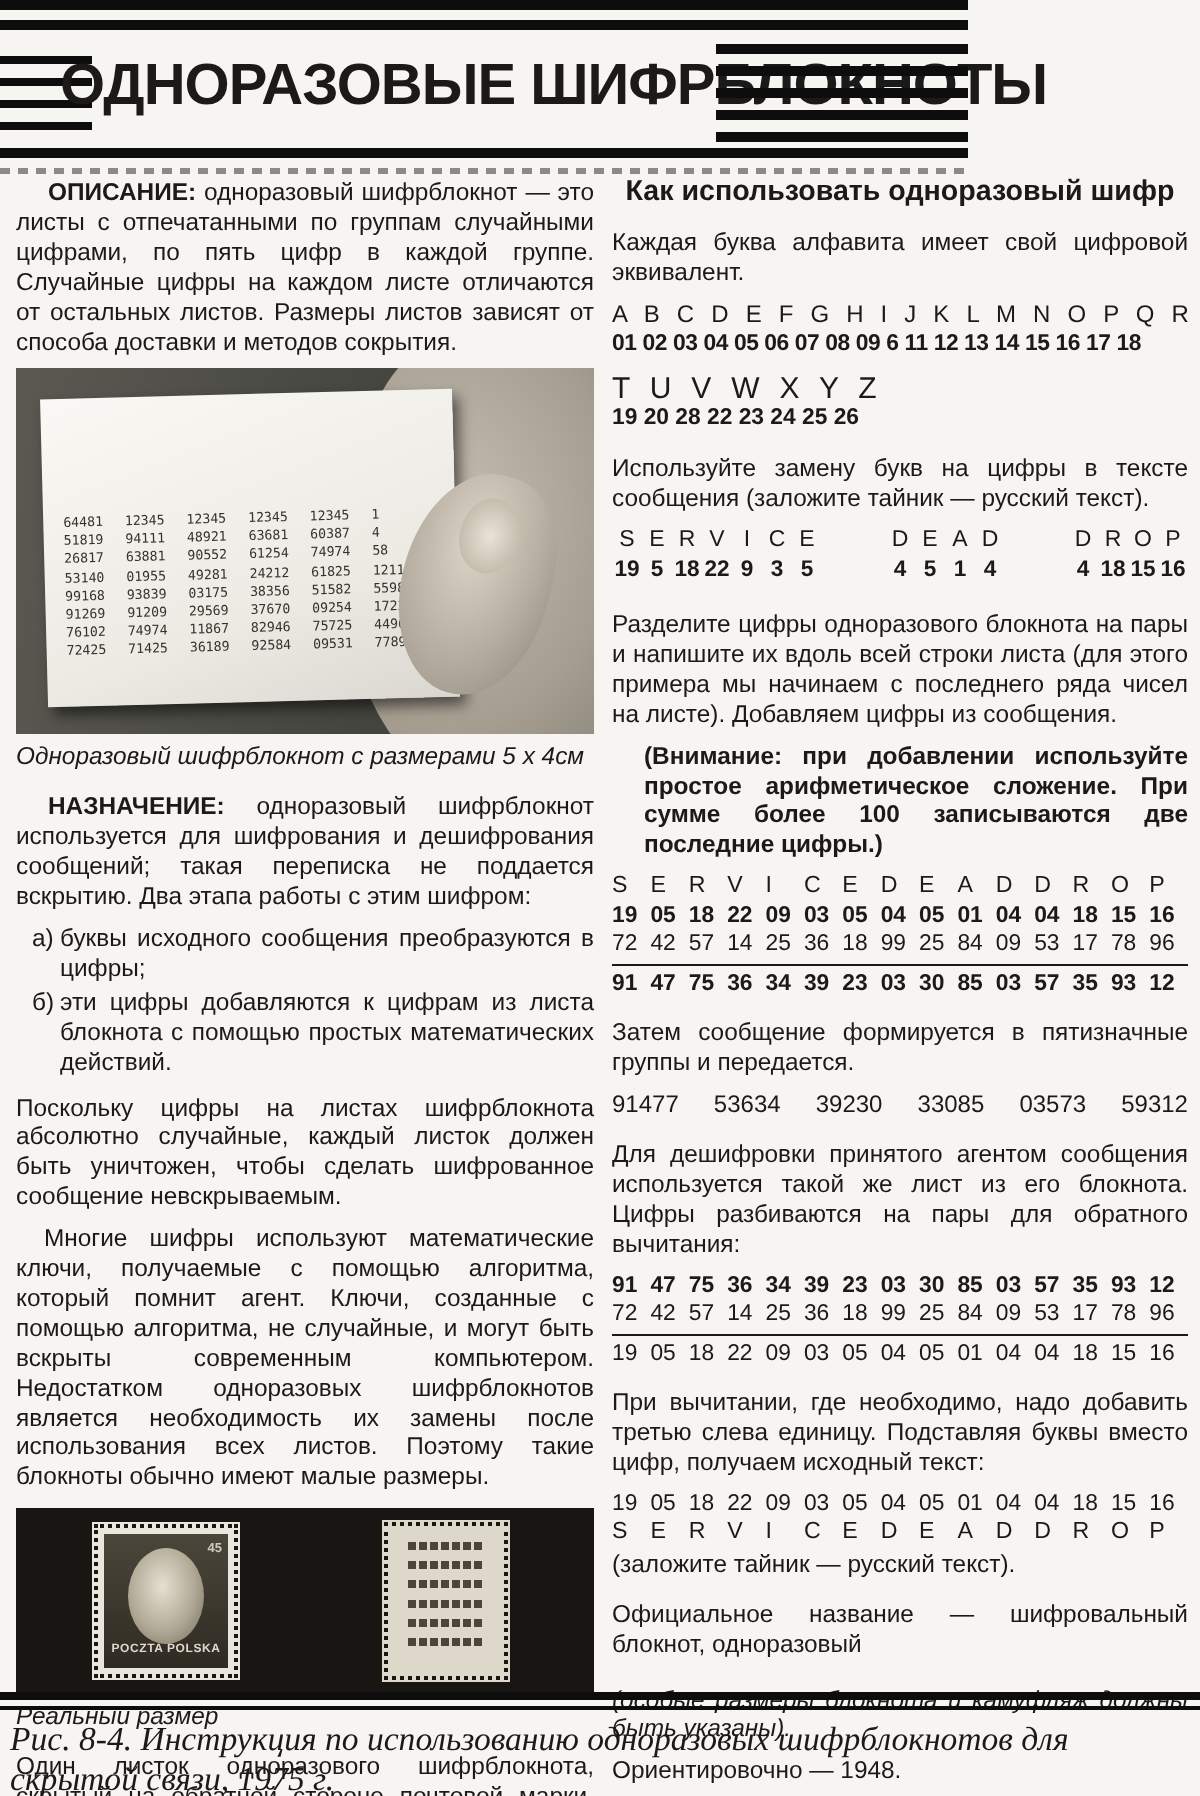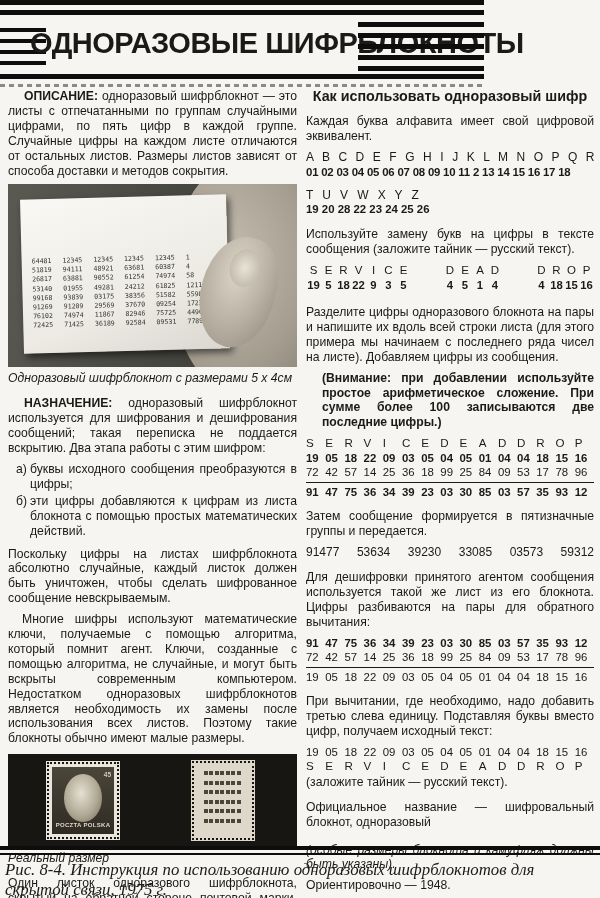--- a/index.html
+++ b/index.html
@@ -68,21 +68,21 @@
   .list-row{display:flex;margin:0 0 2px 0;}
   .list-marker{width:22px;flex:none;padding-left:8px;box-sizing:border-box;}
   .list-text{flex:1;text-align:justify;}
   .list-block{margin:6px 0 8px 0;}
 
   
   .r-heading{font-size:14.3px;font-weight:700;text-align:center;margin:0 0 10px 0;}
   .alpha{margin:4px 0 10px 0;text-align:left;white-space:nowrap;}
   .alpha-l1{word-spacing:4.4px;letter-spacing:.4px;font-size:12px;}
   .alpha-n1{font-weight:700;font-size:11.4px;letter-spacing:-.2px;word-spacing:0;}
-  .alpha-l2{word-spacing:5px;letter-spacing:.4px;font-size:12px;margin-top:8px;}
+  .alpha-l2{word-spacing:5px;letter-spacing:.4px;font-size:15px;margin-top:8px;}
   .alpha-n2{font-weight:700;font-size:11.4px;word-spacing:0;}
 
   .subst{display:flex;justify-content:space-between;margin:2px 0 12px 0;}
   .subst-word{display:flex;}
   .scell{display:inline-block;text-align:center;min-width:15px;}
   .scell .cl{display:block;font-size:11.5px;}
   .scell .cn{display:block;font-size:11.3px;font-weight:700;}
 
   .crow{display:flex;}
   .ccell{width:19.2px;flex:none;text-align:left;font-size:11.4px;line-height:14.5px;}
@@ -189,21 +189,21 @@
 </div>
 
 <div class="col col-right">
 
   <div class="r-heading">Как использовать одноразовый шифр</div>
 
   <p>Каждая буква алфавита имеет свой цифровой эквивалент.</p>
 
   <div class="alpha">
     <div class="alpha-l1">A B C D E F G H I J K L M N O P Q R S</div>
-    <div class="alpha-n1">01 02 03 04 05 06 07 08 09 10 11 2 13 14 15 16 17 18</div>
+    <div class="alpha-n1">01 02 03 04 05 06 07 08 09 6 11 12 13 14 15 16 17 18</div>
     <div class="alpha-l2">T U V W X Y Z</div>
     <div class="alpha-n2">19 20 28 22 23 24 25 26</div>
   </div>
 
   <p>Используйте замену букв на цифры в тексте сообщения (заложите тайник — русский текст).</p>
 
   <div class="subst">
     <div class="subst-word">
 
     <span class="scell">

